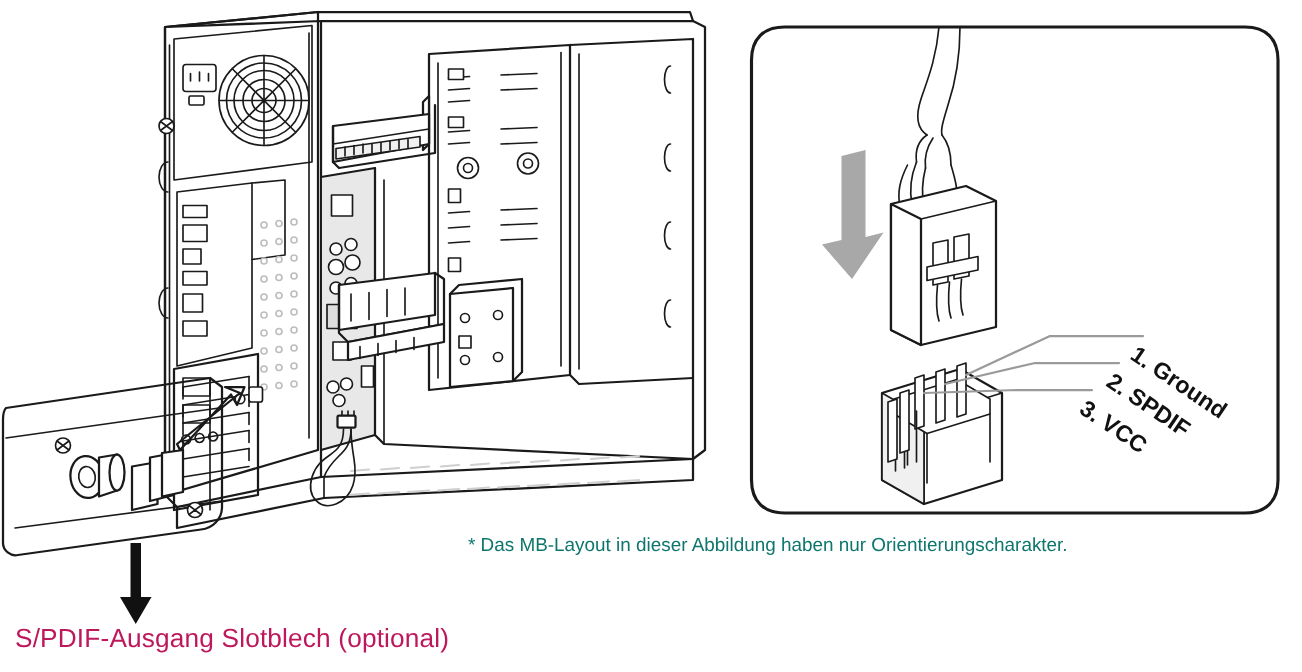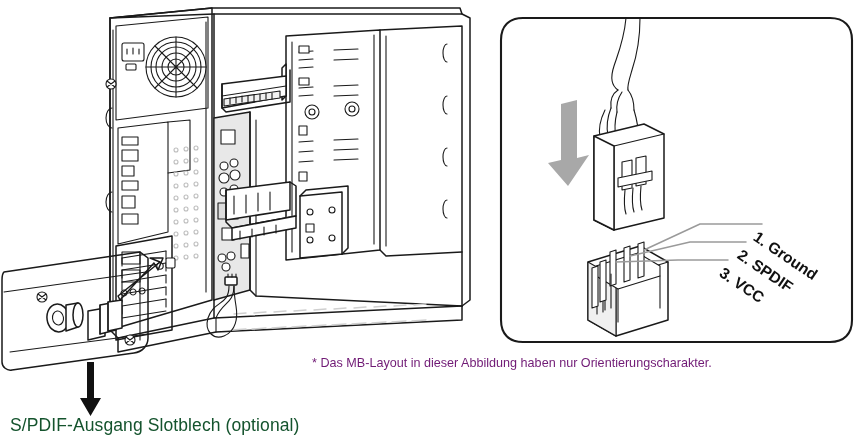--- a/index.html
+++ b/index.html
@@ -1,22 +1,22 @@
 <!DOCTYPE html>
 <html><head>
 <meta charset="utf-8">
 <style>
   html,body{margin:0;padding:0;background:#ffffff;}
   body{width:868px;height:448px;position:relative;overflow:hidden;
        font-family:"Liberation Sans","DejaVu Sans",sans-serif;color:#1a1a1a;}
   #stage{position:absolute;left:0;top:0;width:868px;height:448px;}
   svg{display:block;}
   .cap{position:absolute;white-space:nowrap;}
-  #caption-main{left:10px;top:415px;font-size:17.5px;letter-spacing:.1px;color:#14532d;}
-  #footnote{left:312px;top:356px;font-size:12.6px;color:#701a75;}
+  #caption-main{left:10px;top:415px;font-size:17.5px;letter-spacing:.1px;color:#be185d;}
+  #footnote{left:312px;top:356px;font-size:12.6px;color:#0f766e;}
   .pinlbl{position:absolute;font-size:15.5px;font-weight:bold;color:#111;
           transform-origin:0 0;white-space:nowrap;}
 </style>
 </head>
 <body>
 
 <div id="stage">
 
 <svg width="868" height="448" viewBox="0 0 868 448">
   <defs>

